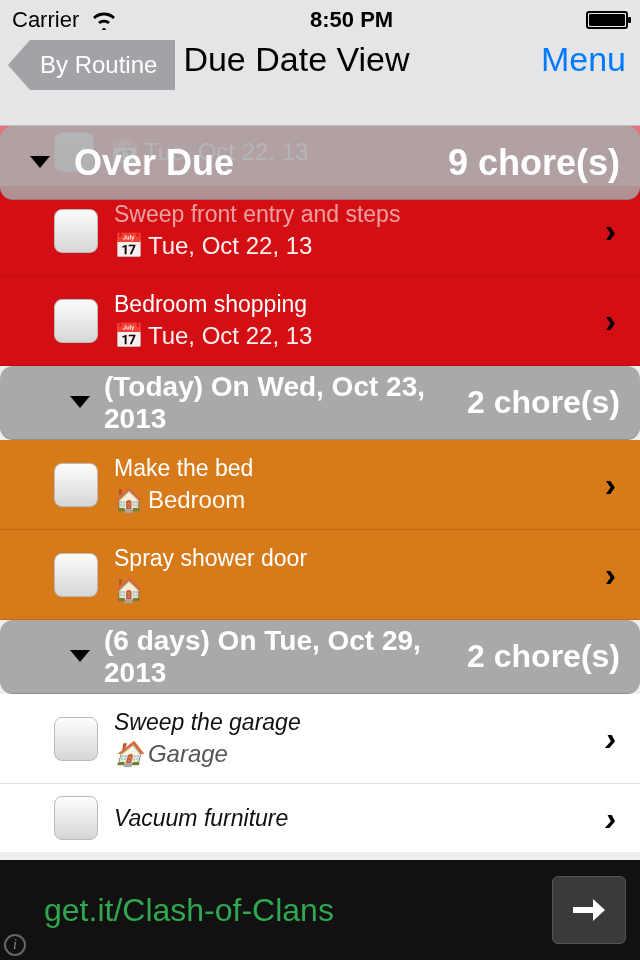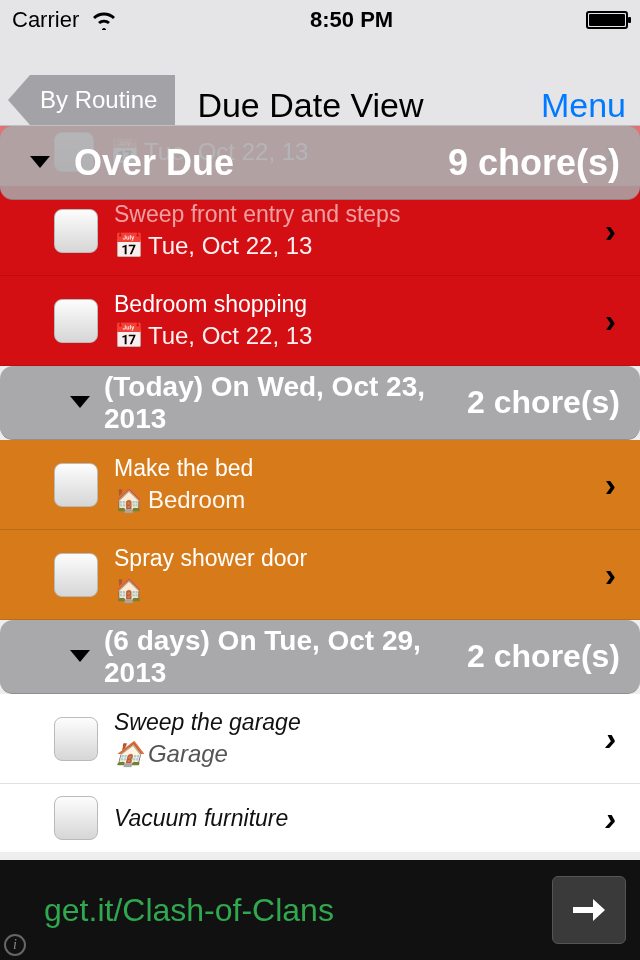--- a/index.html
+++ b/index.html
@@ -8,27 +8,27 @@
 
   
   .status-bar { height: 40px; background: #e5e5e8; display: flex; align-items: center; justify-content: space-between; padding: 0 12px; font-size: 22px; font-weight: 500; color: #000; }
   .status-left, .status-right { display: flex; align-items: center; gap: 12px; }
   .wifi-icon svg { display: block; }
   .battery { display: inline-block; width: 42px; height: 18px; border: 2px solid #000; border-radius: 3px; position: relative; }
   .battery::after { content: ""; position: absolute; right: -5px; top: 4px; width: 3px; height: 6px; background: #000; border-radius: 1px; }
   .battery-fill { position: absolute; left: 1px; top: 1px; bottom: 1px; right: 1px; background: #000; border-radius: 1px; }
 
   
-  .nav-bar { height: 86px; background: #e5e5e8; display: flex; align-items: flex-end; justify-content: space-between; padding: 0 14px 0 30px; border-bottom: 1px solid #c0c0c4; }
+  .nav-bar { height: 86px; background: #e5e5e8; display: flex; align-items: flex-start; justify-content: space-between; padding: 0 14px 0 30px; border-bottom: 1px solid #c0c0c4; }
   .back-btn { position: relative; height: 50px; background: #a3a3a7; border: none; color: #fff; font-size: 24px; padding: 0 18px 0 10px; display: flex; align-items: center; cursor: pointer; }
   .back-btn::before {
     content: ""; position: absolute; left: -22px; top: 0; width: 0; height: 0;
     border-top: 25px solid transparent; border-bottom: 25px solid transparent; border-right: 22px solid #a3a3a7;
   }
-  .nav-title { font-size: 34px; color: #000; font-weight: 400; flex: 1; text-align: left; padding-left: 22px; }
+  .nav-title { font-size: 34px; color: #000; font-weight: 400; flex: 1; text-align: left; padding-left: 8px; }
   .menu-link { font-size: 34px; color: #007aff; font-weight: 400; cursor: pointer; }
 
   
   .list { position: absolute; top: 126px; left: 0; right: 0; bottom: 0; overflow: hidden; }
 
   .section-header {
     height: 74px; display: flex; align-items: center; padding: 0 20px 0 70px;
     background: #a9a9ac; color: #fff; font-size: 28px; font-weight: 600;
     position: relative; border-bottom: 1px solid rgba(0,0,0,0.15); border-radius: 13px;
   }

